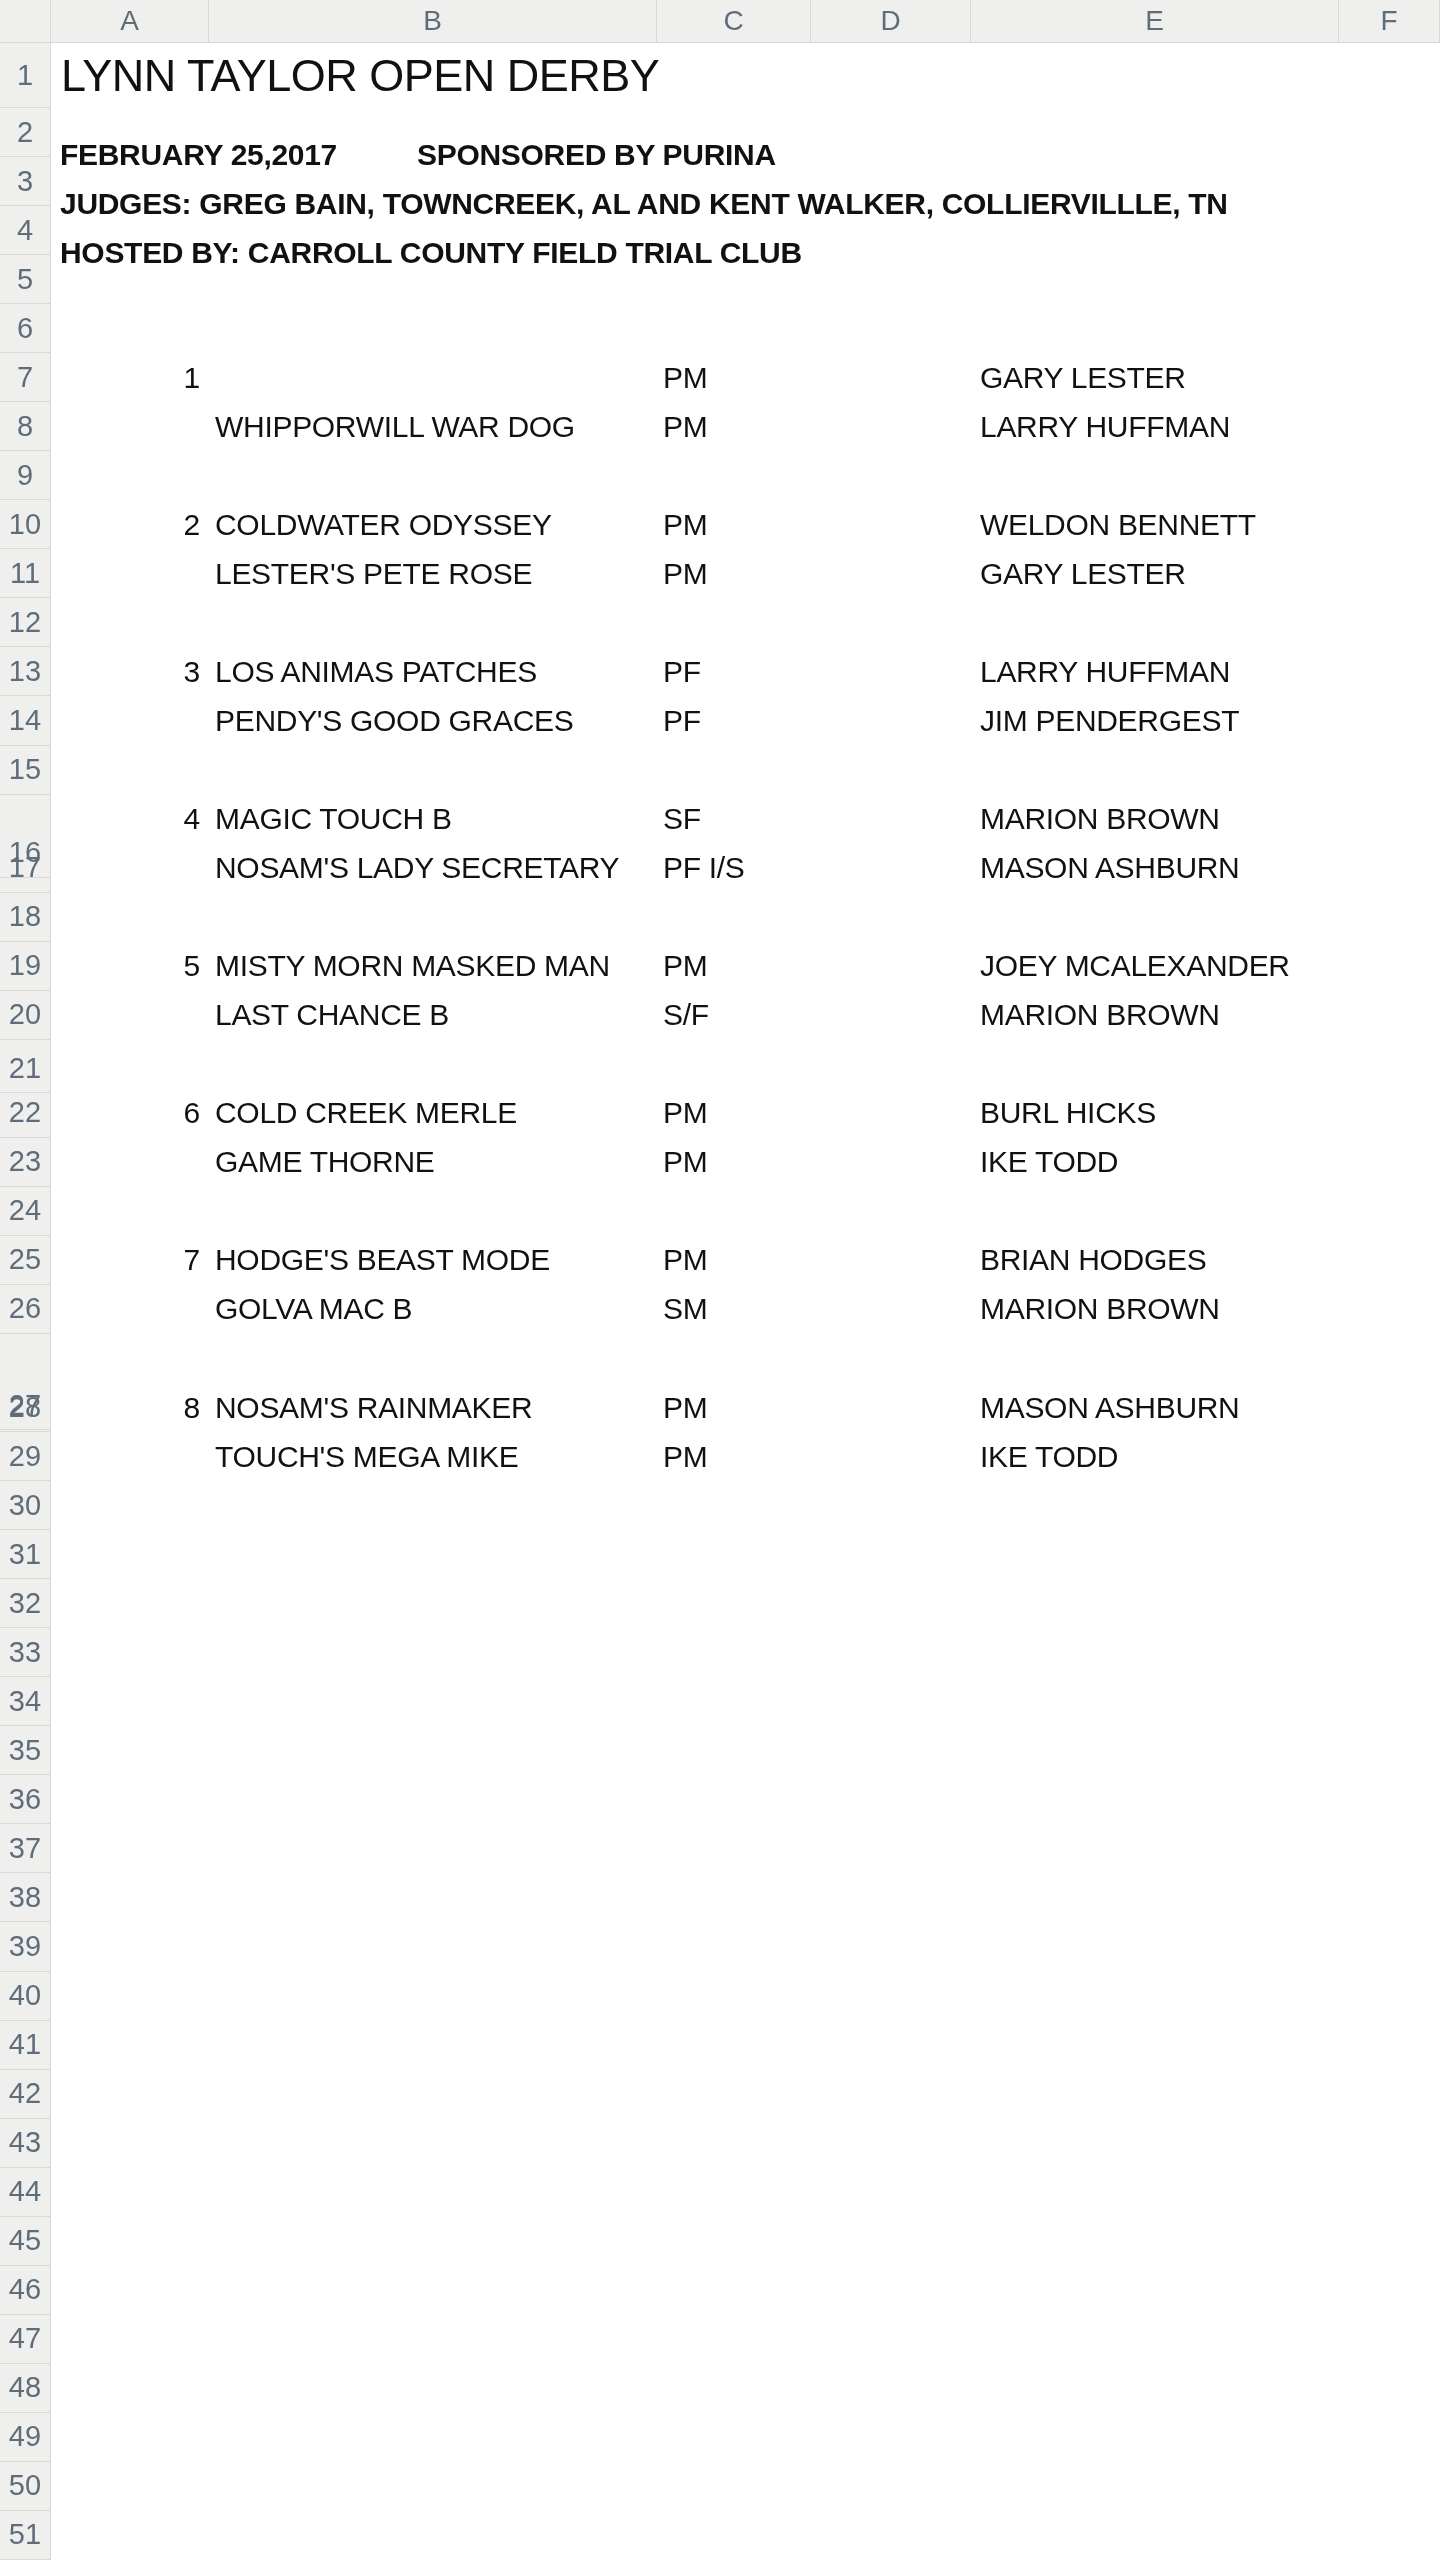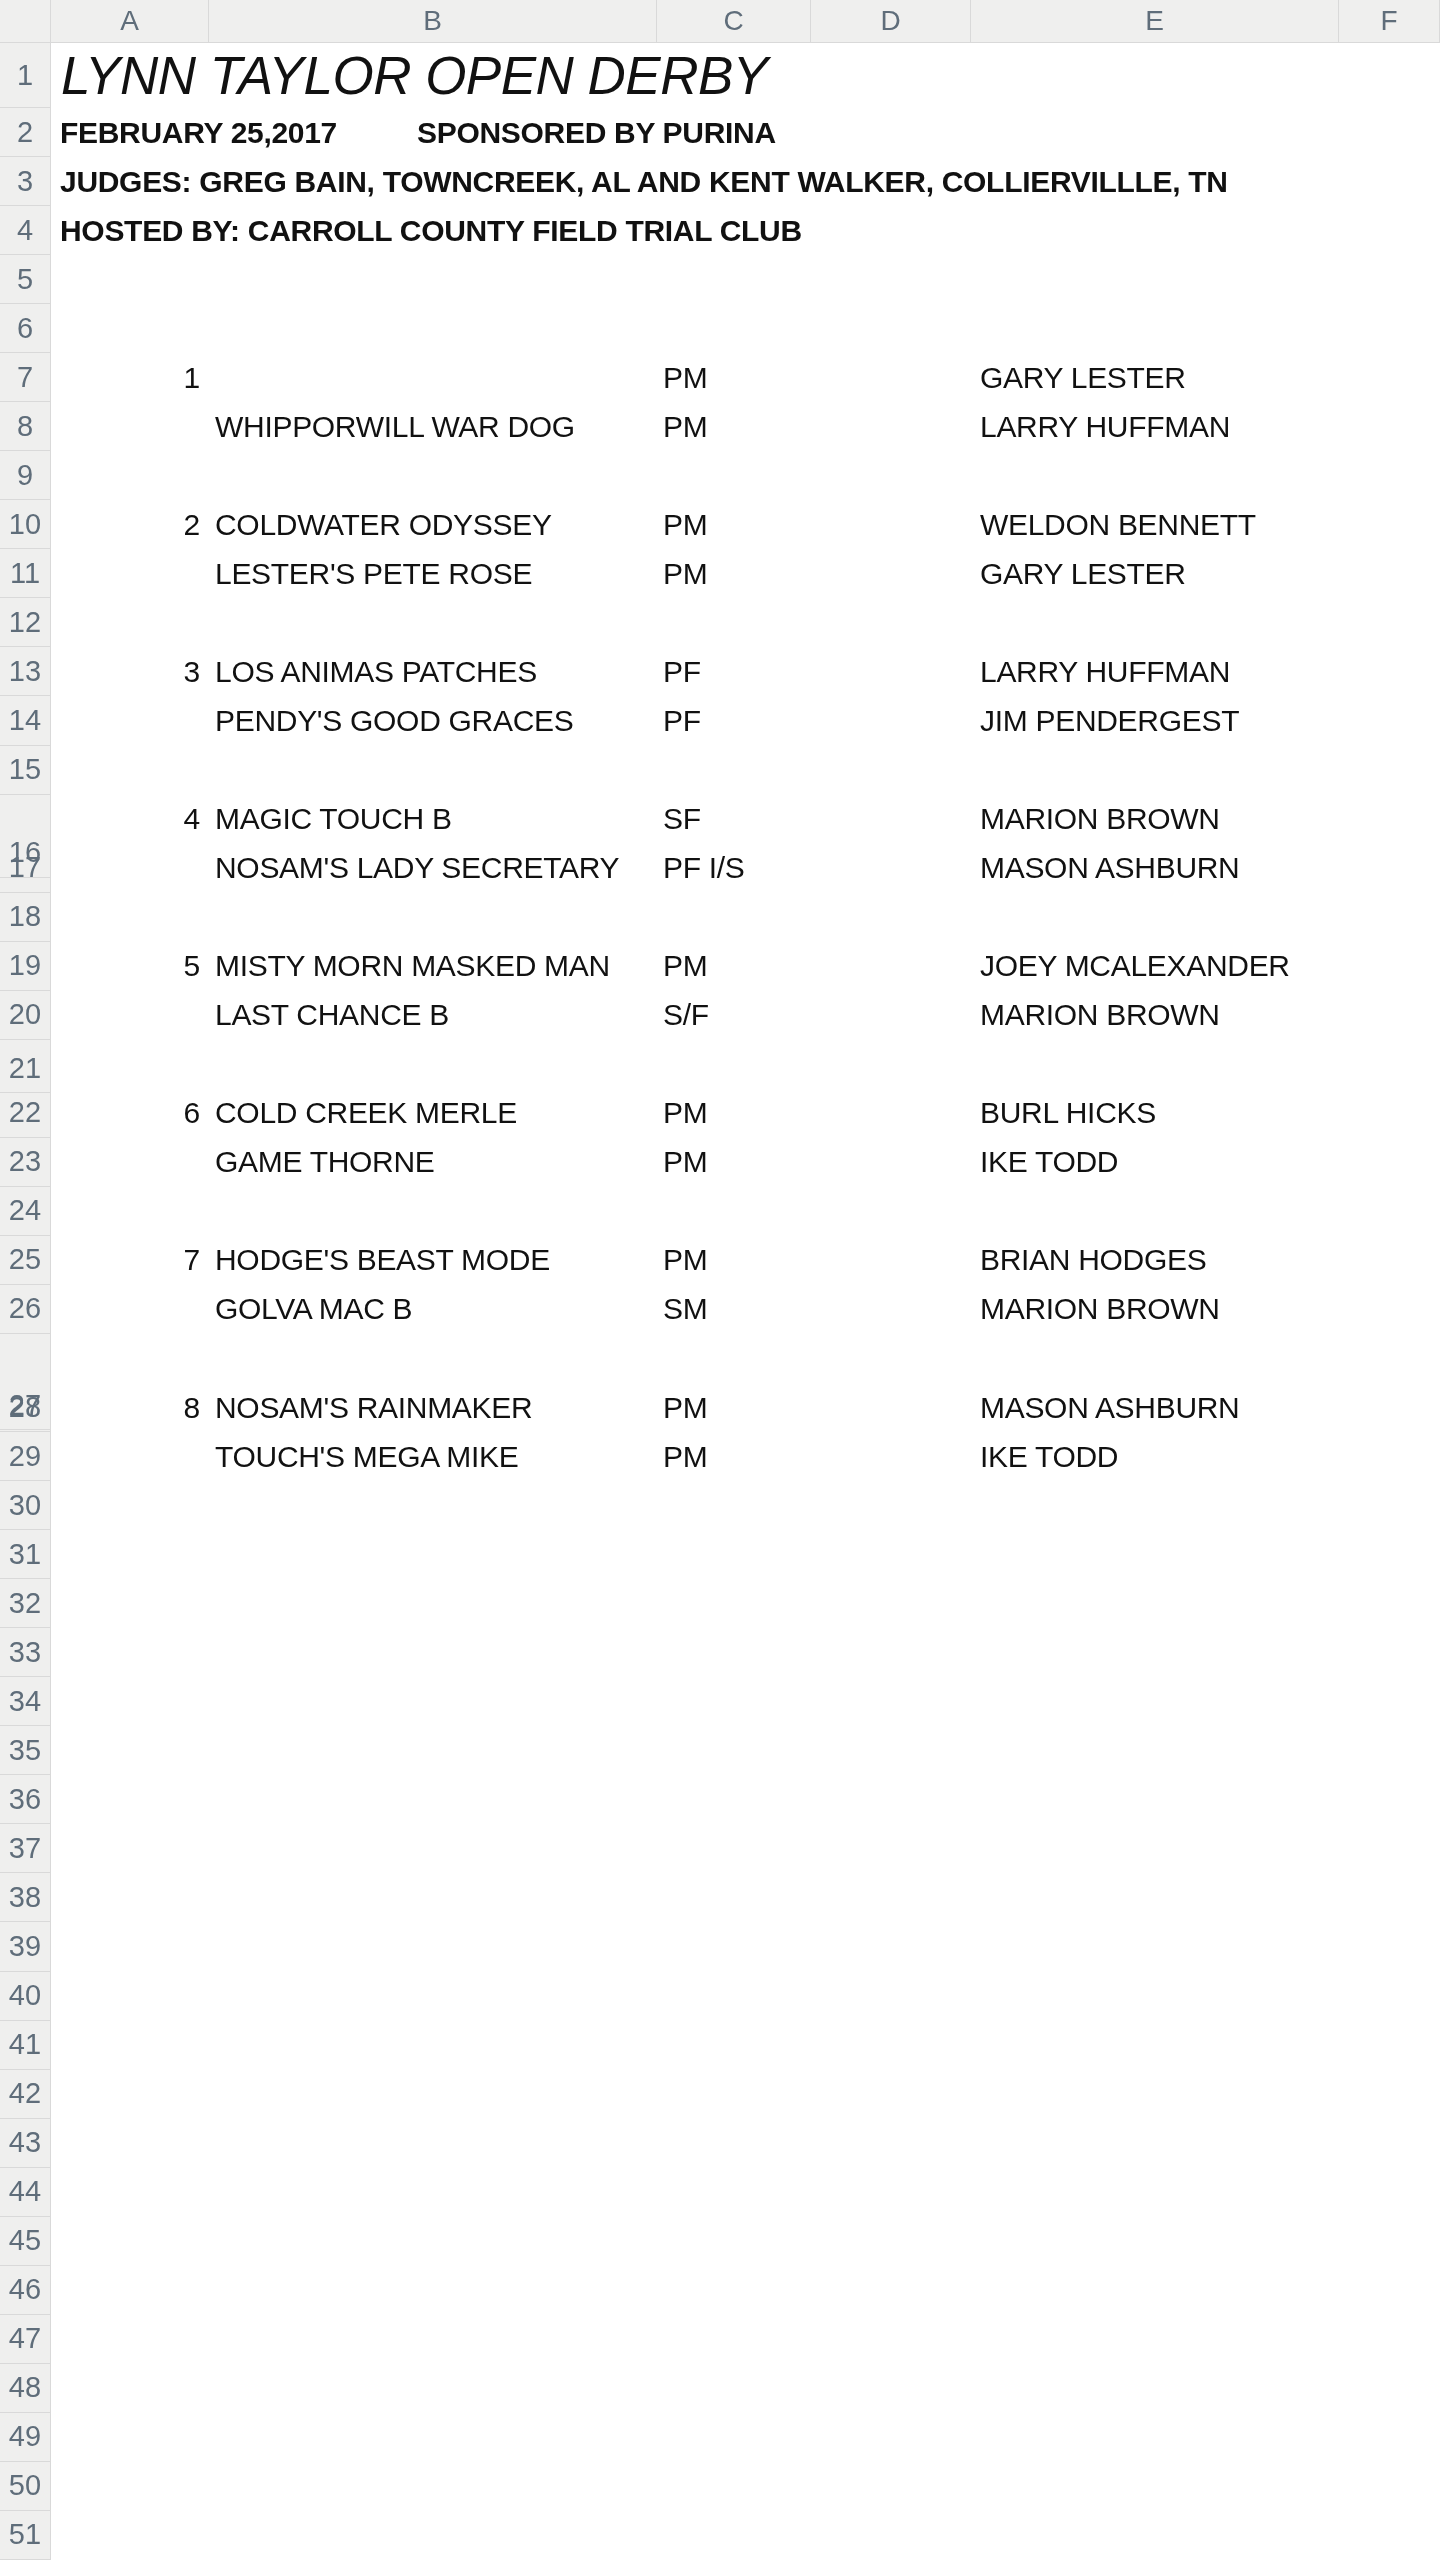--- a/index.html
+++ b/index.html
@@ -27,22 +27,22 @@
   #rowHeaders{position:absolute;left:0;top:43px;width:51px;height:2517px;
     background:var(--header-bg);border-right:1px solid var(--header-line);}
   .rowhdr{position:absolute;left:0;width:50px;text-align:center;color:var(--header-text);
     font-size:29px;border-bottom:1px solid var(--header-line);
     display:flex;align-items:center;justify-content:center;user-select:none;}
 
   
   #gridBody{position:absolute;left:51px;top:43px;right:0;bottom:0;background:var(--body-bg);}
   .cell{position:absolute;white-space:nowrap;color:var(--cell-text);
     display:flex;align-items:center;}
-  .cell.title{font-size:53px;letter-spacing:-0.5px;font-style:italic;}
-  .cell.info{font-size:30px;font-weight:700;letter-spacing:-0.3px;}
+  .cell.title{font-size:45px;letter-spacing:-0.5px;}
+  .cell.info{font-size:30px;font-weight:700;letter-spacing:-0.3px;margin-top:22px;}
   .cell.entry{font-size:30px;letter-spacing:-0.3px;}
   .cell.num{justify-content:flex-end;}
 </style>
 </head>
 <body>
 
 <div id="sheet">
   <div id="gridBody">
       <div class="cell title" style="top: 0px; height: 65px; left: 10px;">LYNN TAYLOR OPEN DERBY</div>
       <div class="cell info" style="top: 65px; height: 49.04px; left: 9px;">FEBRUARY 25,2017</div>

